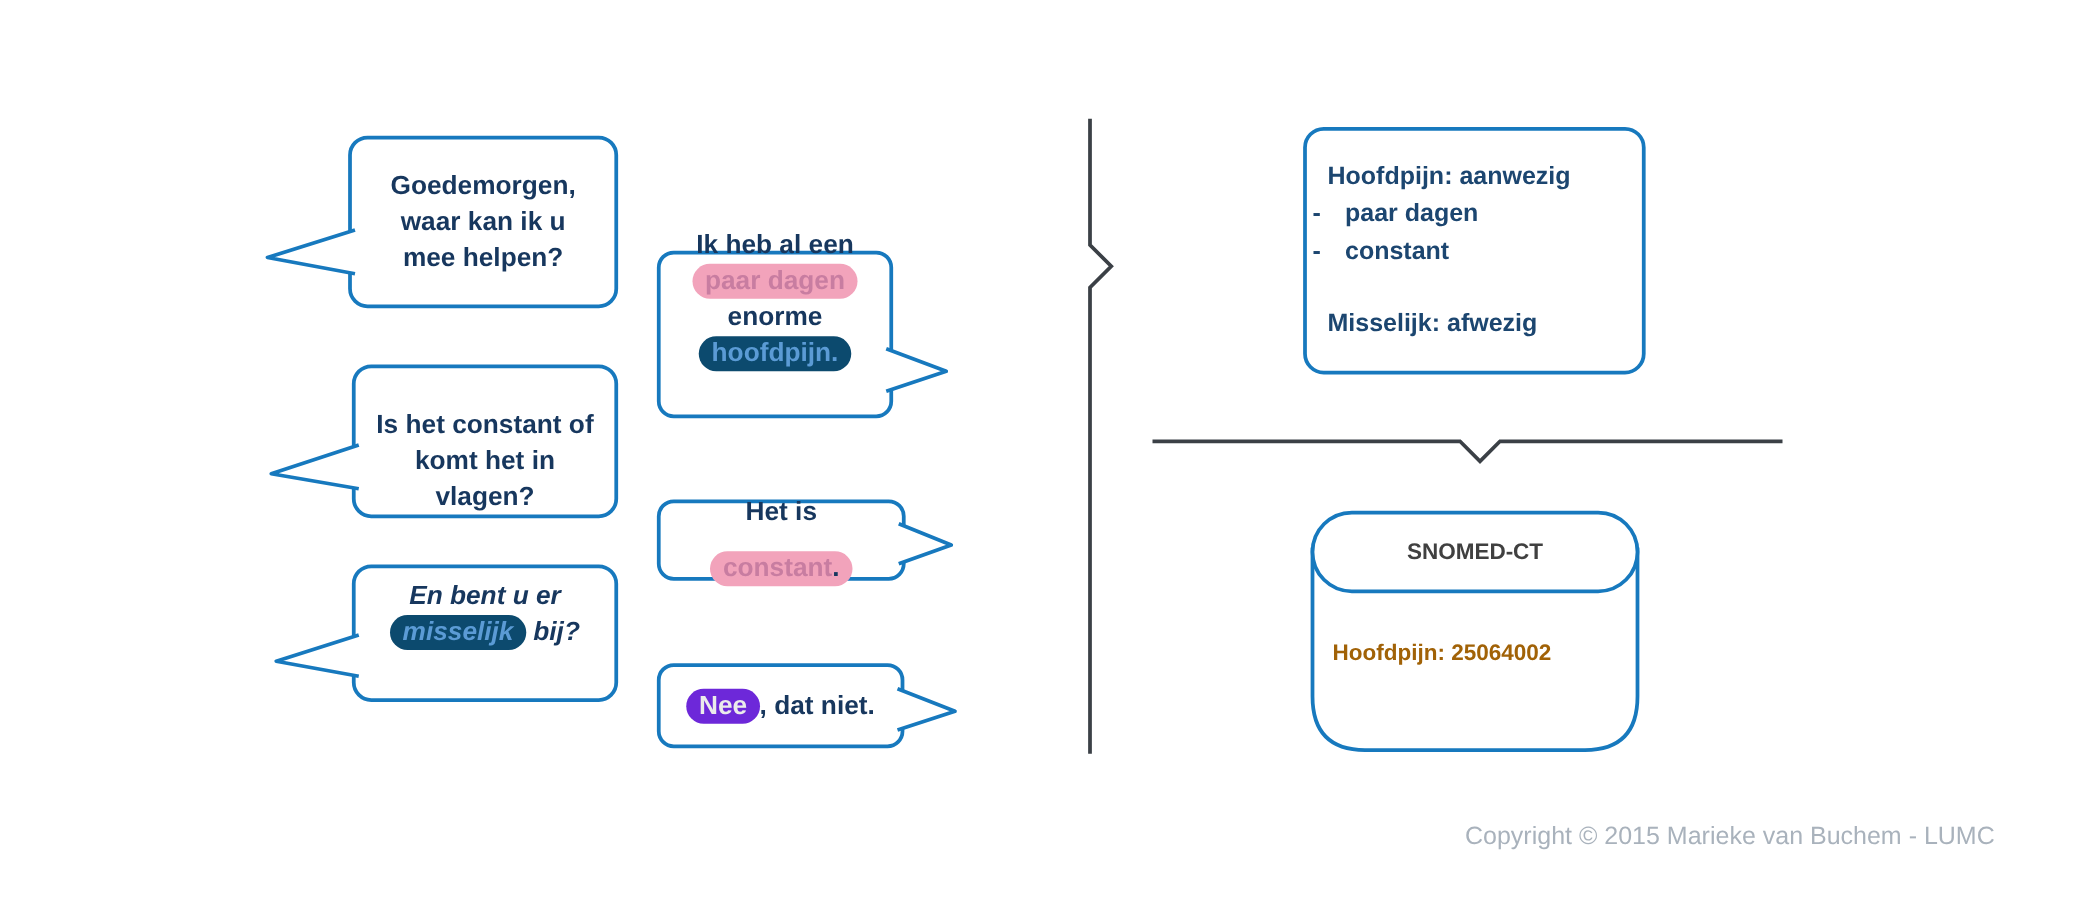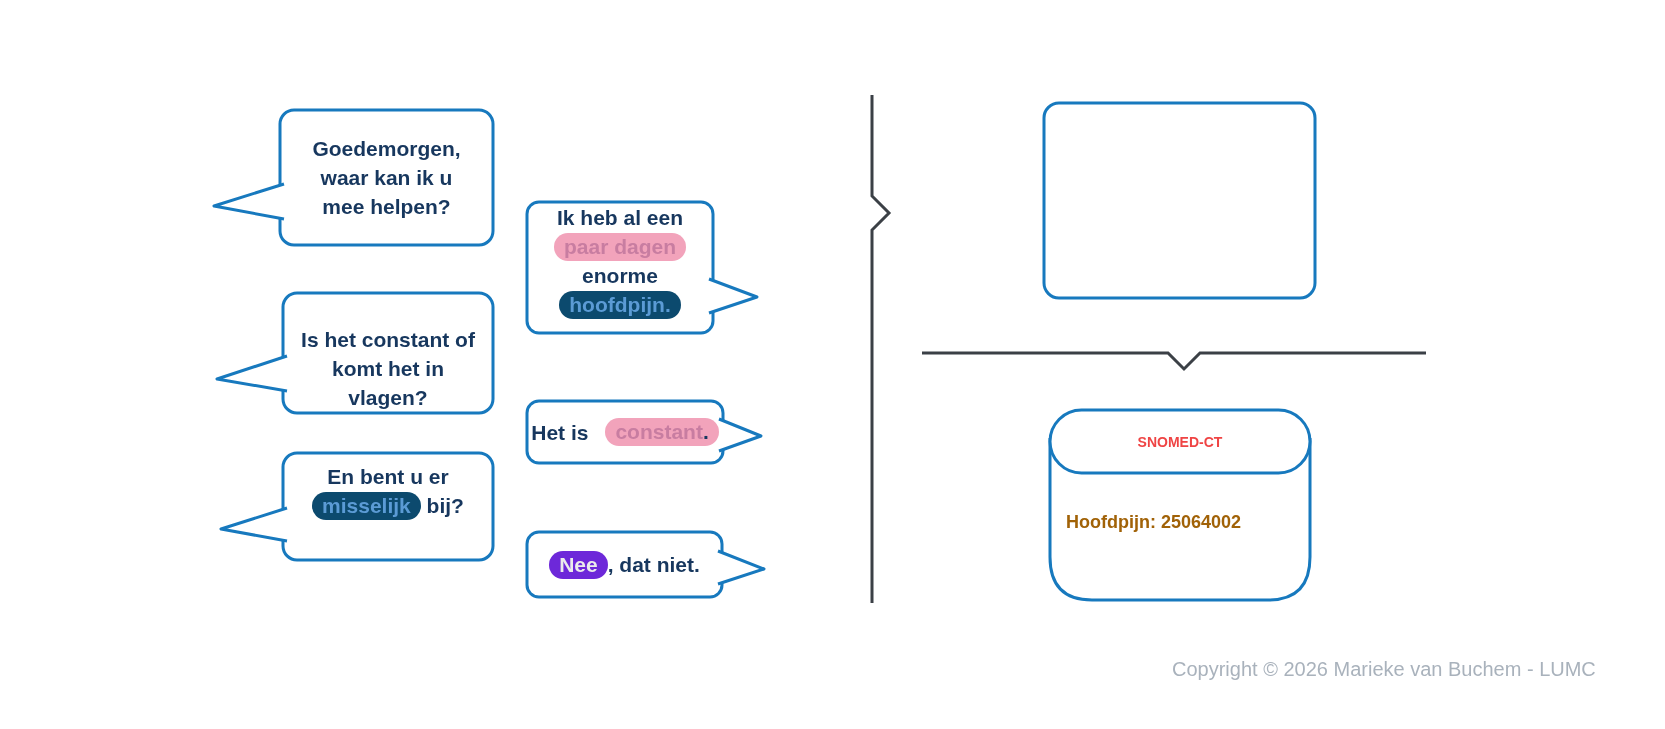--- a/index.html
+++ b/index.html
@@ -18,21 +18,21 @@
   .navy{color:#17375E;}
 
   .sumbox{position:absolute;left:1044px;top:126px;width:271px;color:#1C4670;
           font-size:20px;font-weight:600;line-height:30px;text-align:left;}
   .sum-line{padding-left:18px;height:30px;white-space:nowrap;}
   .sum-item{padding-left:6px;height:30px;white-space:nowrap;}
   .sum-item .dash{display:inline-block;width:26px;}
   .sum-blank{height:28px;}
 
   .dbtitle{position:absolute;left:1050px;top:410px;width:260px;height:63px;display:flex;
-           align-items:center;justify-content:center;color:#ef4444;font-size:14px;font-weight:600;}
+           align-items:center;justify-content:center;color:#404040;font-size:18px;font-weight:600;}
   .dbcodes{position:absolute;left:1066px;top:509px;color:#a16207;font-size:18px;
            font-weight:600;line-height:26px;text-align:left;white-space:nowrap;}
 
   .copyright{position:absolute;left:1172px;top:658px;color:#A9B2BC;font-size:20px;
              font-weight:400;white-space:nowrap;}
 </style>
 </head>
 <body>
 
 <div id="canvas">
@@ -71,45 +71,56 @@
     <span class="ln">waar kan ik u</span>
     <span class="ln">mee helpen?</span>
   </div>
 
   <div class="txt" style="left:283px;top:308px;width:210px;height:120px;">
     <span class="ln">Is het constant of</span>
     <span class="ln">komt het in</span>
     <span class="ln">vlagen?</span>
   </div>
 
-  <div class="txt" style="left:283px;top:453px;width:210px;height:75px;">
+  <div class="txt" style="left:283px;top:453px;width:210px;height:75px;font-style:italic;">
     <span class="ln">En bent u er</span>
     <span class="ln">
       <span class="hl hl-blue">misselijk</span><span class="navy"> bij?</span>
     </span>
   </div>
 
-  <div class="txt" style="left:527px;top:212px;width:186px;height:98px;">
+  <div class="txt" style="left:527px;top:190px;width:186px;height:98px;">
     <span class="ln">Ik heb al een</span>
     <span class="ln"><span class="hl hl-pink">paar dagen</span></span>
     <span class="ln">enorme</span>
     <span class="ln"><span class="hl hl-blue">hoofdpijn.</span></span>
   </div>
 
-  <div class="txt" style="left:527px;top:401px;width:196px;height:62px;flex-direction:row;gap:17px;">
+  <div class="txt" style="left:527px;top:401px;width:196px;height:62px;flex-direction:column;gap:17px;">
     <span>Het is</span>
     <span class="hl hl-pink"><span>constant</span><span class="navy">.</span></span>
   </div>
 
   <div class="txt" style="left:527px;top:532px;width:195px;height:65px;flex-direction:row;">
     <span class="hl hl-gray">Nee</span>
       <span>, dat niet.</span>
   </div>
 
+  <div class="sumbox">
+    <div class="sum-line">Hoofdpijn: aanwezig</div>
+    <div class="sum-item">
+      <span class="dash">-</span><span>paar dagen</span>
+    </div>
+    <div class="sum-item">
+      <span class="dash">-</span><span>constant</span>
+    </div>
+    <div class="sum-blank"></div>
+    <div class="sum-line">Misselijk: afwezig</div>
+  </div>
 
   <div class="dbtitle">SNOMED-CT</div>
   <div class="dbcodes">
     <div>Hoofdpijn: 25064002</div>
   </div>
 
-  <div class="copyright">Copyright © 2026 Marieke van Buchem - LUMC</div>
+  <div class="copyright">Copyright © 2015 Marieke van Buchem - LUMC</div>
 
 </div>
 
 </body></html>

